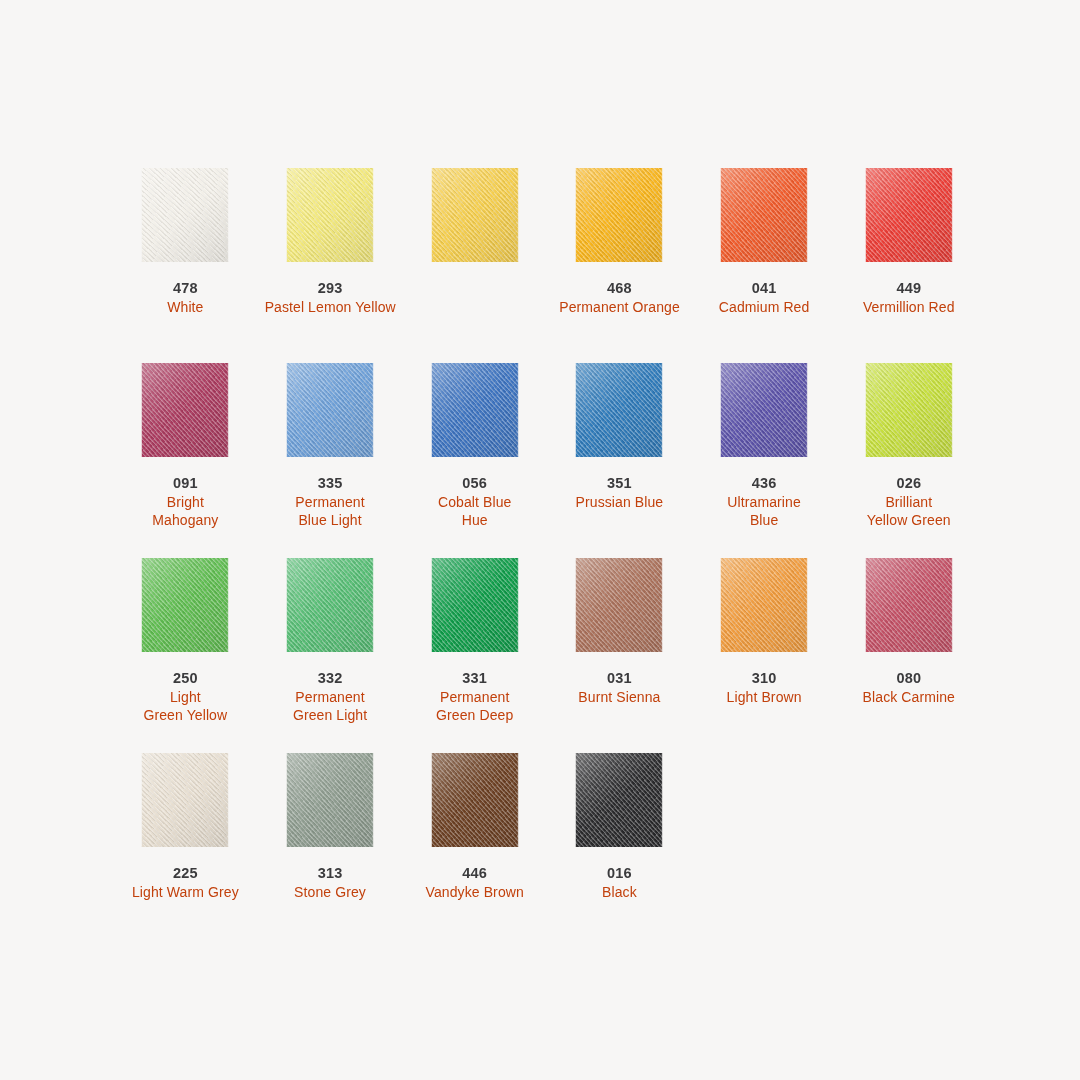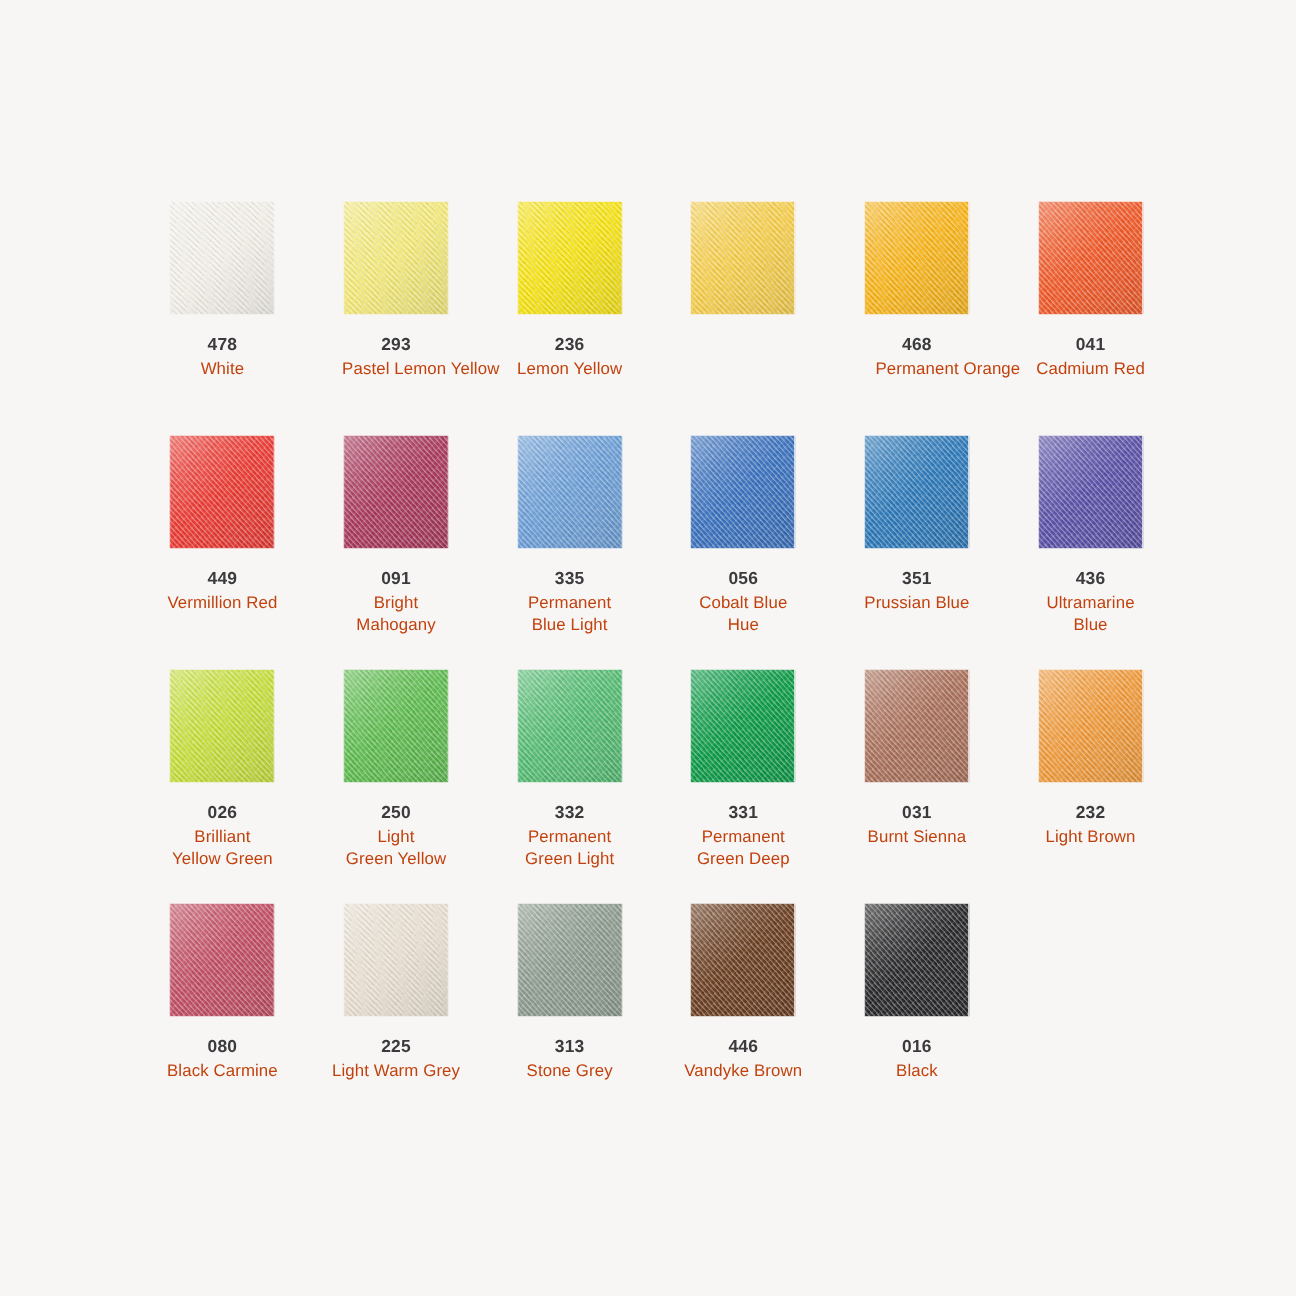--- a/index.html
+++ b/index.html
@@ -126,21 +126,20 @@
     font-weight: normal;
     color: #c2410c;
     letter-spacing: 0.1px;
     white-space: pre-line;
   }
 
   
   .name.wide {
     width: 172px;
     margin-left: -13.5px;
-    text-align: right;
   }
 </style>
 </head>
 <body style="background: rgb(247, 246, 245);">
 
 <div id="chart">
   <div class="grid">
       <div class="cell">
         <div class="swatch-wrap">
           <div class="swatch" style="background-color: rgb(242, 239, 232);"></div>
@@ -154,29 +153,20 @@
         <div class="swatch-wrap">
           <div class="swatch" style="background-color: rgb(242, 232, 122);"></div>
         </div>
         <div class="label">
           <span class="code">293</span>
           <span class="name wide">Pastel Lemon Yellow</span>
         </div>
       </div>
       <div class="cell">
         <div class="swatch-wrap">
-          <div class="swatch" style="background-color: rgb(245, 226, 21);"></div>
-        </div>
-        <div class="label">
-          <span class="code">236</span>
-          <span class="name">Lemon Yellow</span>
-        </div>
-      </div>
-      <div class="cell">
-        <div class="swatch-wrap">
           <div class="swatch" style="background-color: rgb(244, 205, 76);"></div>
         </div>
       </div>
       <div class="cell">
         <div class="swatch-wrap">
           <div class="swatch" style="background-color: rgb(247, 180, 28);"></div>
         </div>
         <div class="label">
           <span class="code">468</span>
           <span class="name wide">Permanent  Orange</span>
@@ -296,21 +286,21 @@
         <div class="label">
           <span class="code">031</span>
           <span class="name">Burnt Sienna</span>
         </div>
       </div>
       <div class="cell">
         <div class="swatch-wrap">
           <div class="swatch" style="background-color: rgb(239, 154, 60);"></div>
         </div>
         <div class="label">
-          <span class="code">232</span>
+          <span class="code">310</span>
           <span class="name">Light Brown</span>
         </div>
       </div>
       <div class="cell">
         <div class="swatch-wrap">
           <div class="swatch" style="background-color: rgb(193, 79, 100);"></div>
         </div>
         <div class="label">
           <span class="code">080</span>
           <span class="name">Black Carmine</span>

